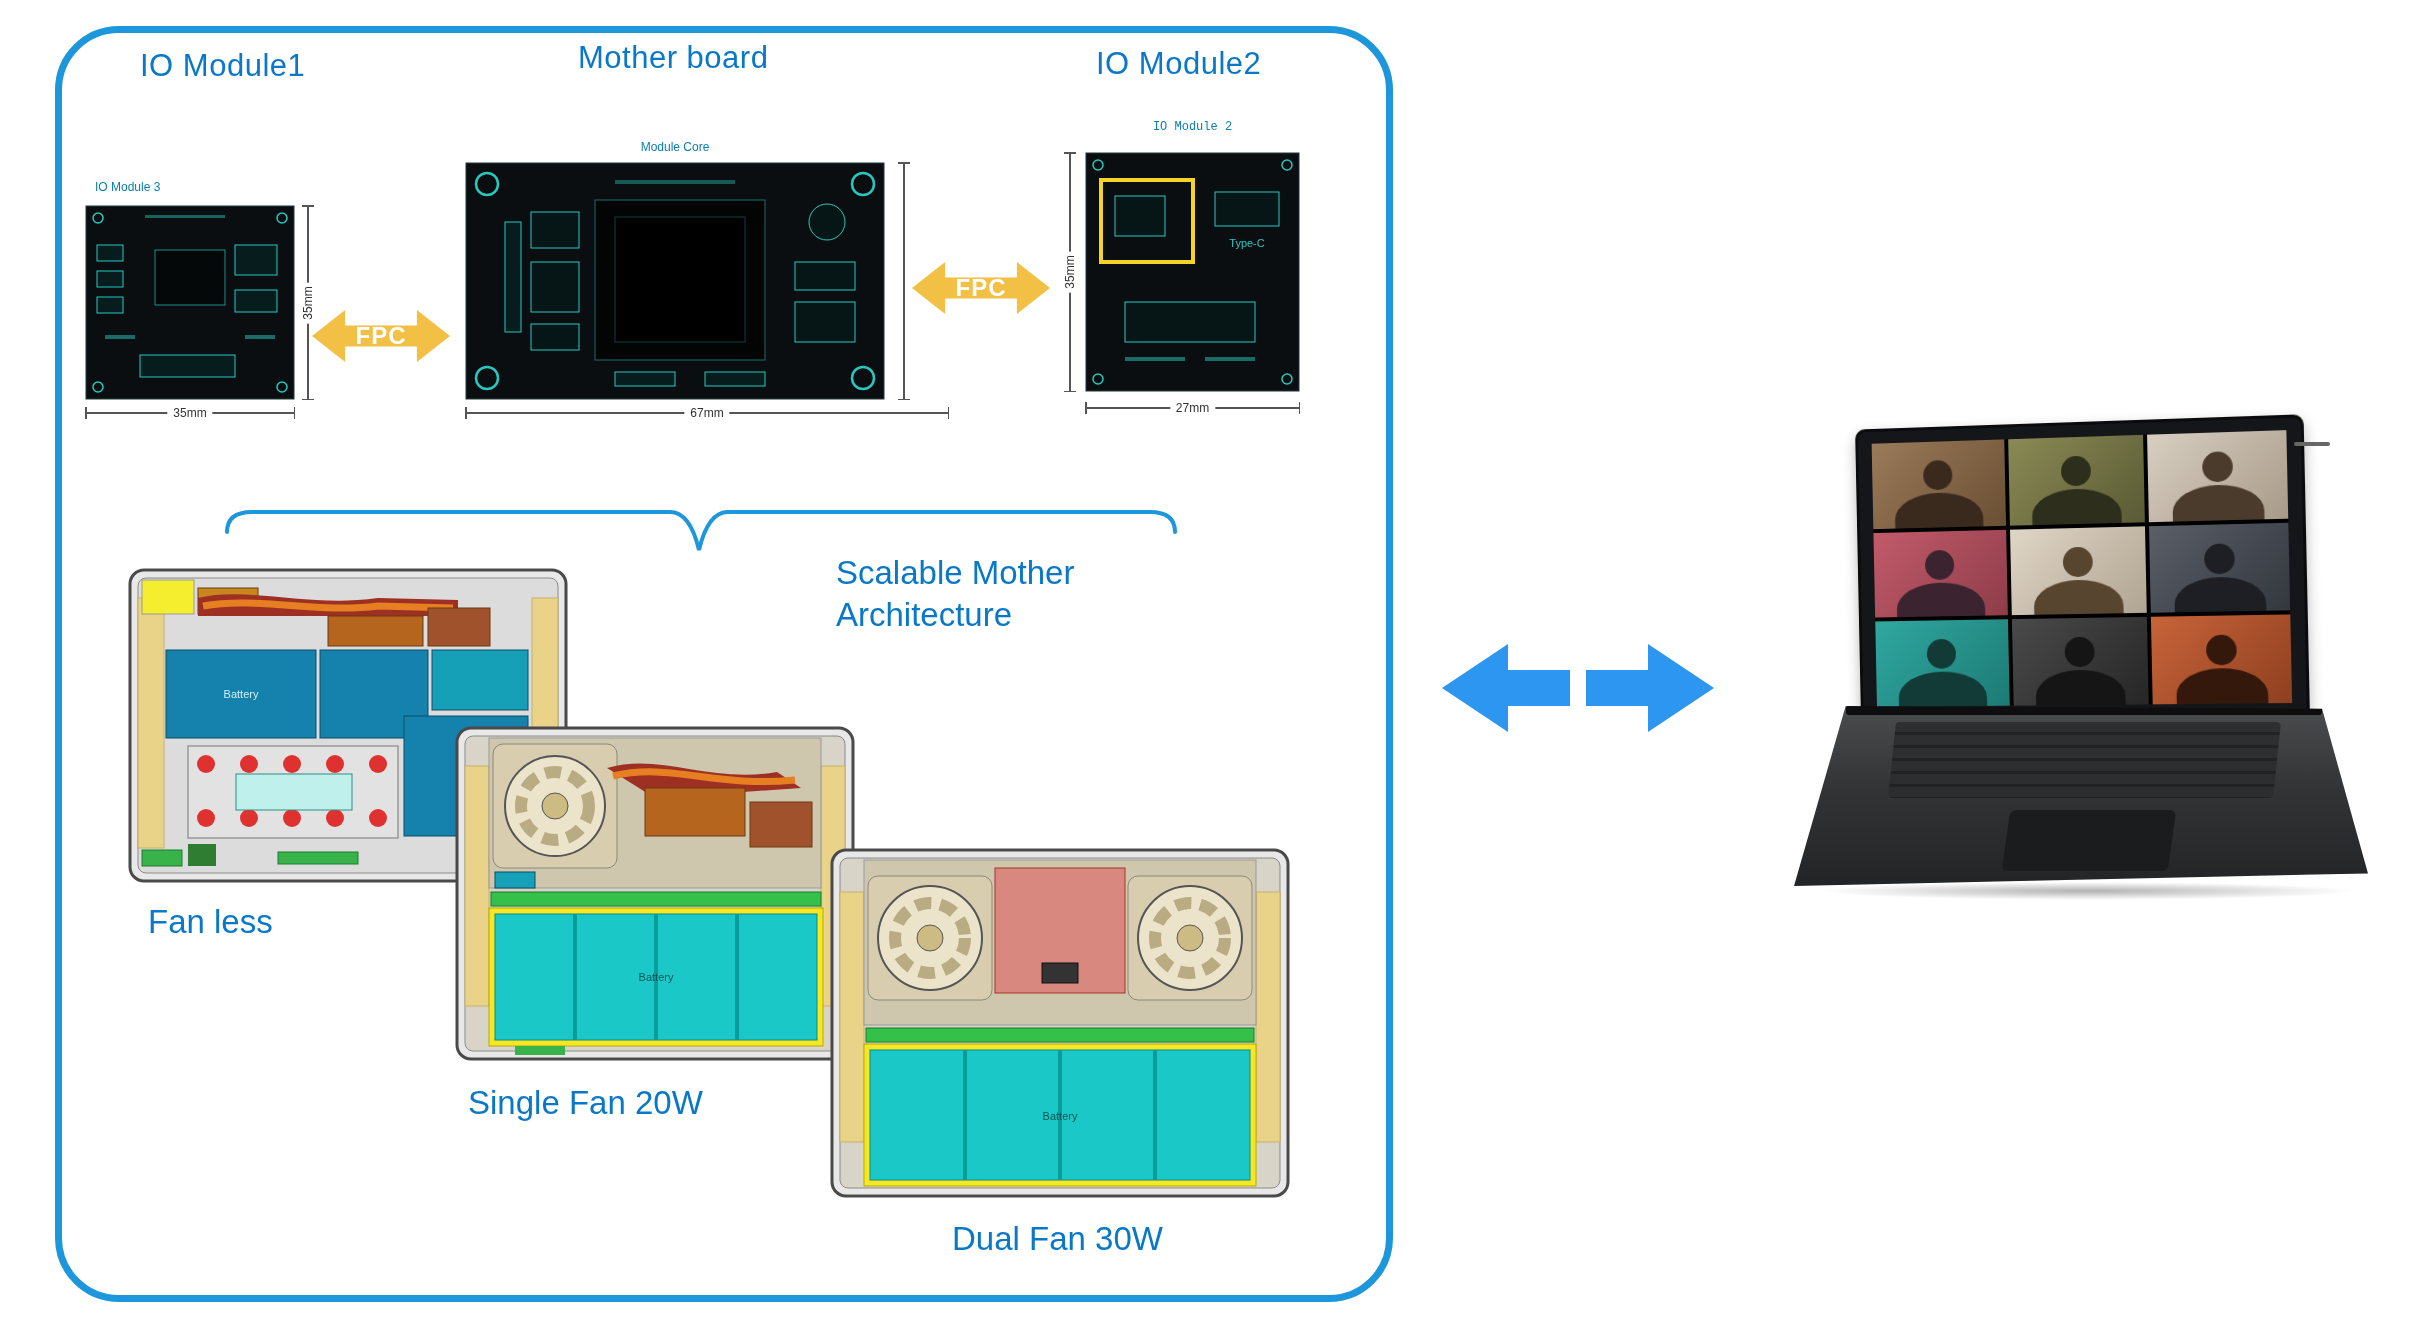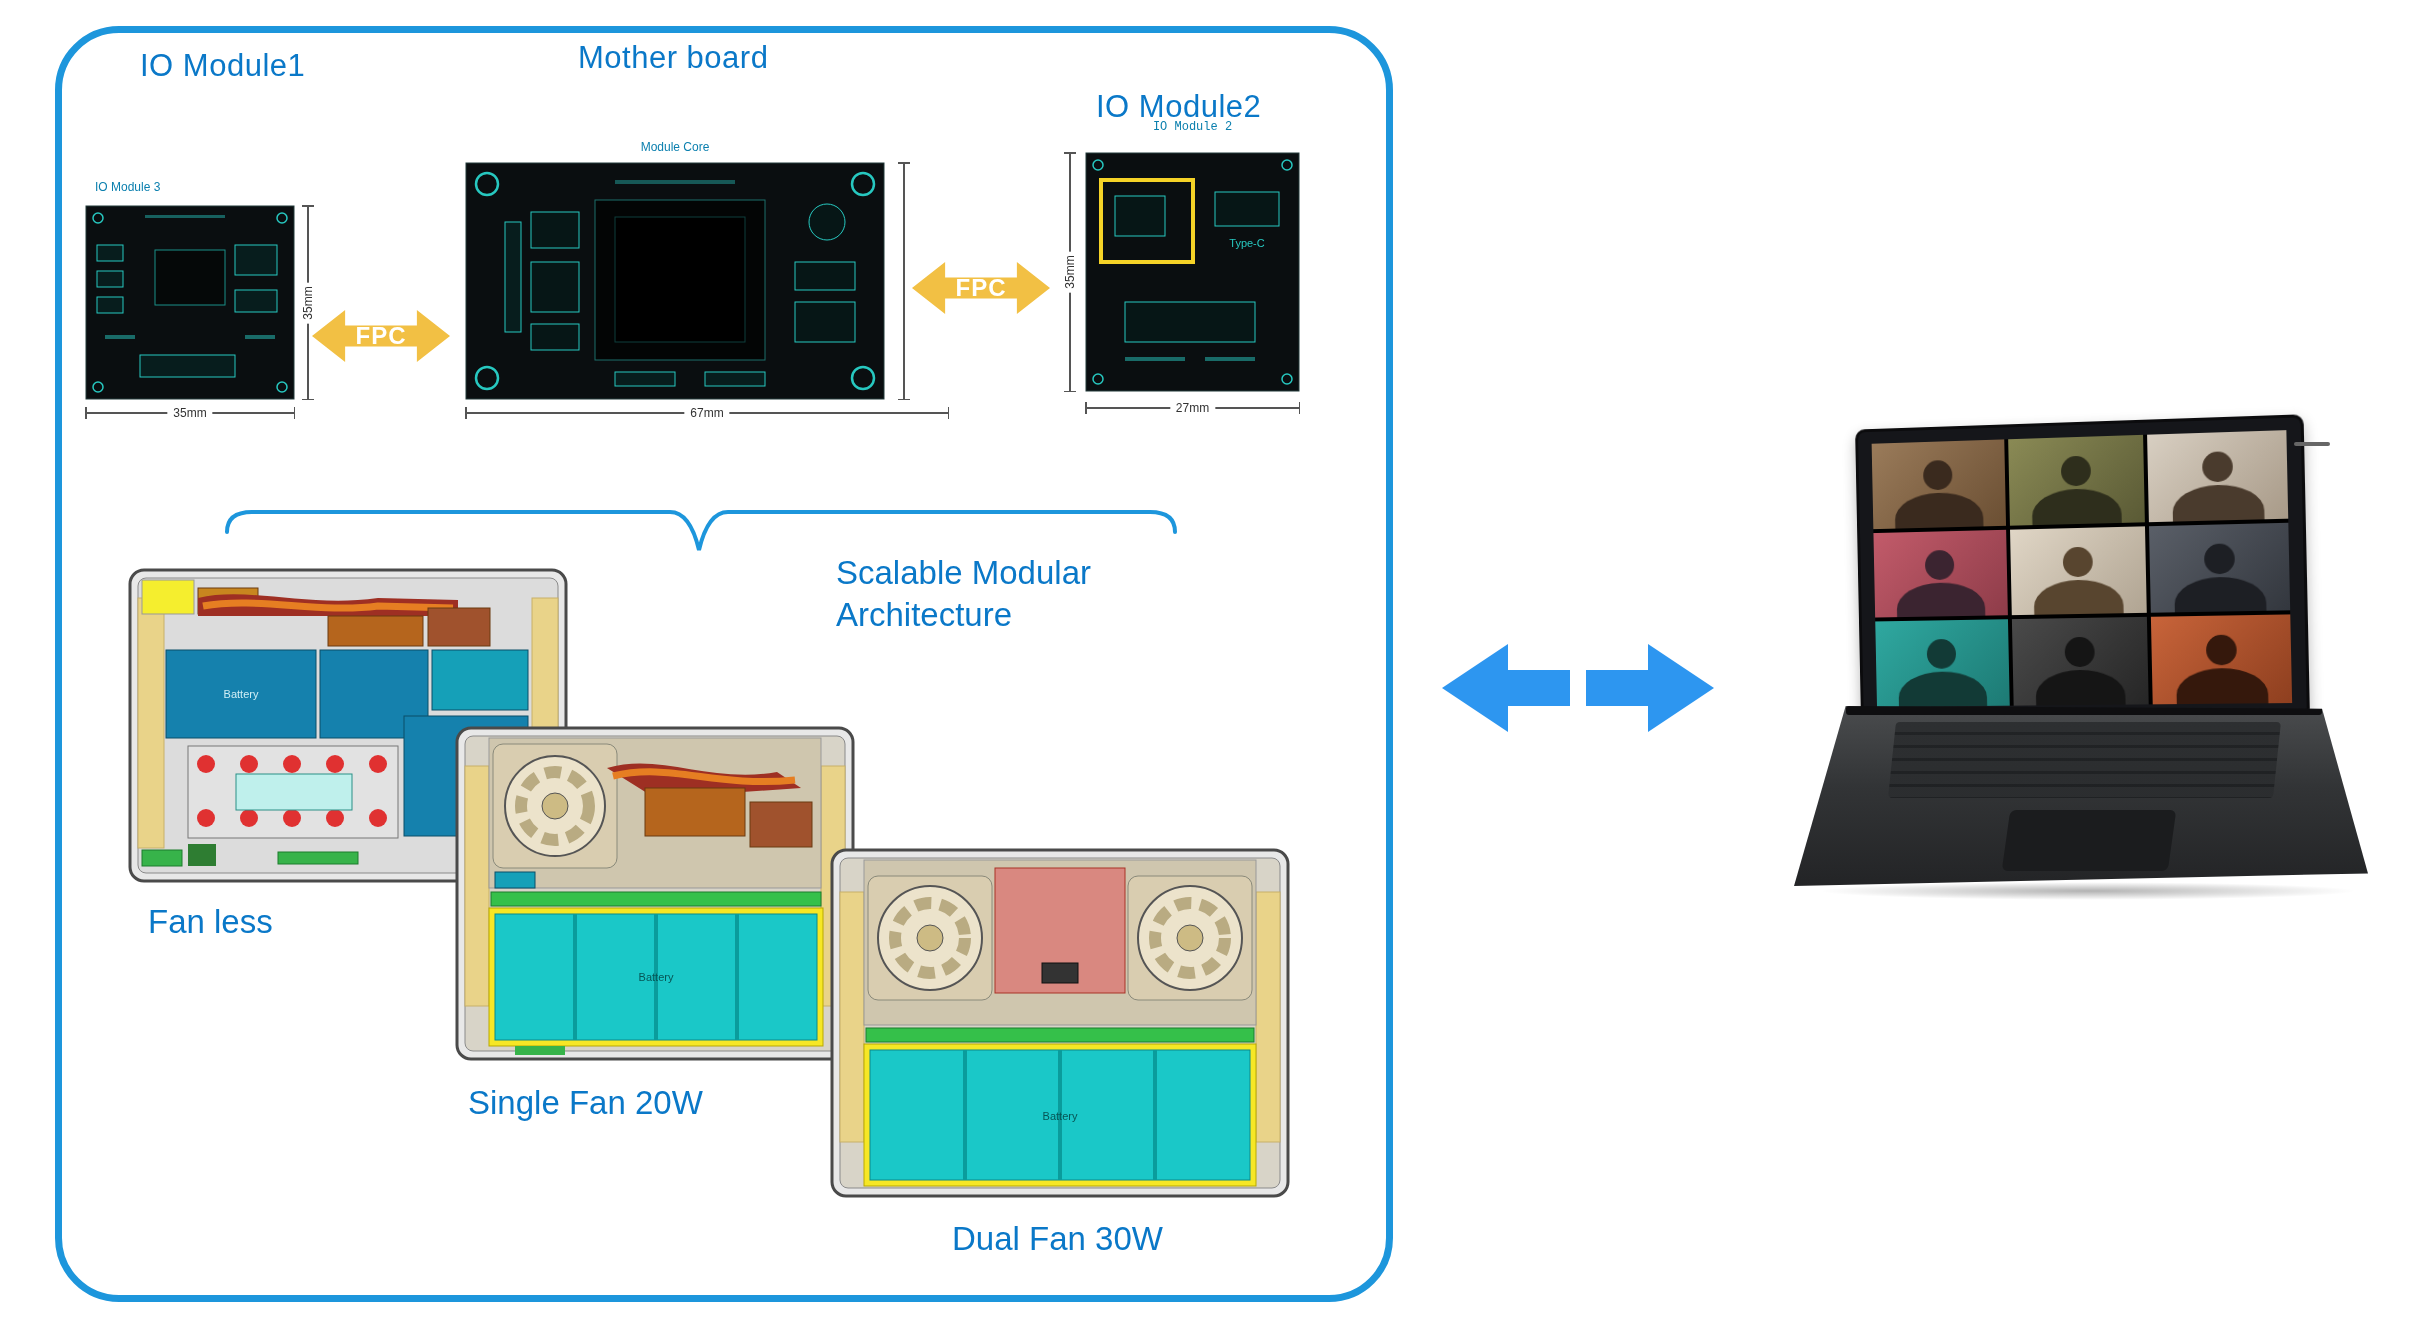--- a/index.html
+++ b/index.html
@@ -7,21 +7,21 @@
          font-family:"Liberation Sans",sans-serif;}
 
   
   .panel{position:absolute;left:55px;top:26px;width:1338px;height:1276px;box-sizing:border-box;
          border:7px solid #1d96dc;border-radius:64px;background:#fff;}
 
   
   .hdr{position:absolute;font-size:31px;color:#0a78c8;font-weight:400;letter-spacing:.5px;}
   .hdr-io1{left:140px;top:48px;}
   .hdr-mb {left:578px;top:40px;}
-  .hdr-io2{left:1096px;top:46px;margin-top:43px;}
+  .hdr-io2{left:1096px;top:46px;}
 
   .board-caption{position:absolute;font-size:12px;color:#0a7fae;}
   .cap1{left:95px;top:180px;}
   .cap2{left:465px;top:140px;width:420px;text-align:center;}
   .cap3{left:1085px;top:120px;width:215px;text-align:center;font-family:Liberation Mono, monospace;}
 
   .layout-label{position:absolute;font-size:33px;color:#0a78c8;}
   .lbl-fanless{left:148px;top:903px;}
   .lbl-single {left:468px;top:1084px;}
   .lbl-dual   {left:952px;top:1220px;}
@@ -206,21 +206,21 @@
   <div class="fpc fpc2">
     <span>FPC</span>
   </div>
 
   <div class="brace">
     <svg width="958" height="72" viewBox="0 0 958 72">
       <path d="M 5 32 Q 5 12 30 12 L 448 12 Q 468 12 477 50 Q 486 12 506 12 L 928 12 Q 953 12 953 32" fill="none" stroke="#1d96dc" stroke-width="4" stroke-linecap="round"></path>
     </svg>
   </div>
 
-  <div class="arch-label">Scalable Modular Architecture</div>
+  <div class="arch-label">Scalable Mother Architecture</div>
 
   <div class="internals int-fanless">
     <svg width="440" height="315" viewBox="0 0 440 315">
       <rect x="2" y="2" width="436" height="311" rx="14" fill="#e8e8e8" stroke="#4a4a4a" stroke-width="3"></rect>
       <rect x="10" y="10" width="420" height="295" rx="8" fill="#dcdcdc" stroke="#8a8a8a"></rect>
       <rect x="10" y="30" width="26" height="250" fill="#e9d389" stroke="#c7b069"></rect>
       <rect x="404" y="30" width="26" height="250" fill="#e9d389" stroke="#c7b069"></rect>
       <rect x="14" y="12" width="52" height="34" fill="#f5ee2e" stroke="#999"></rect>
       <rect x="70" y="20" width="60" height="26" fill="#c8861f" stroke="#6b3a10"></rect>
       <path d="M70 30 C120 18 180 40 250 30 L330 32 L330 48 L70 48 Z" fill="#9e2f23"></path>

